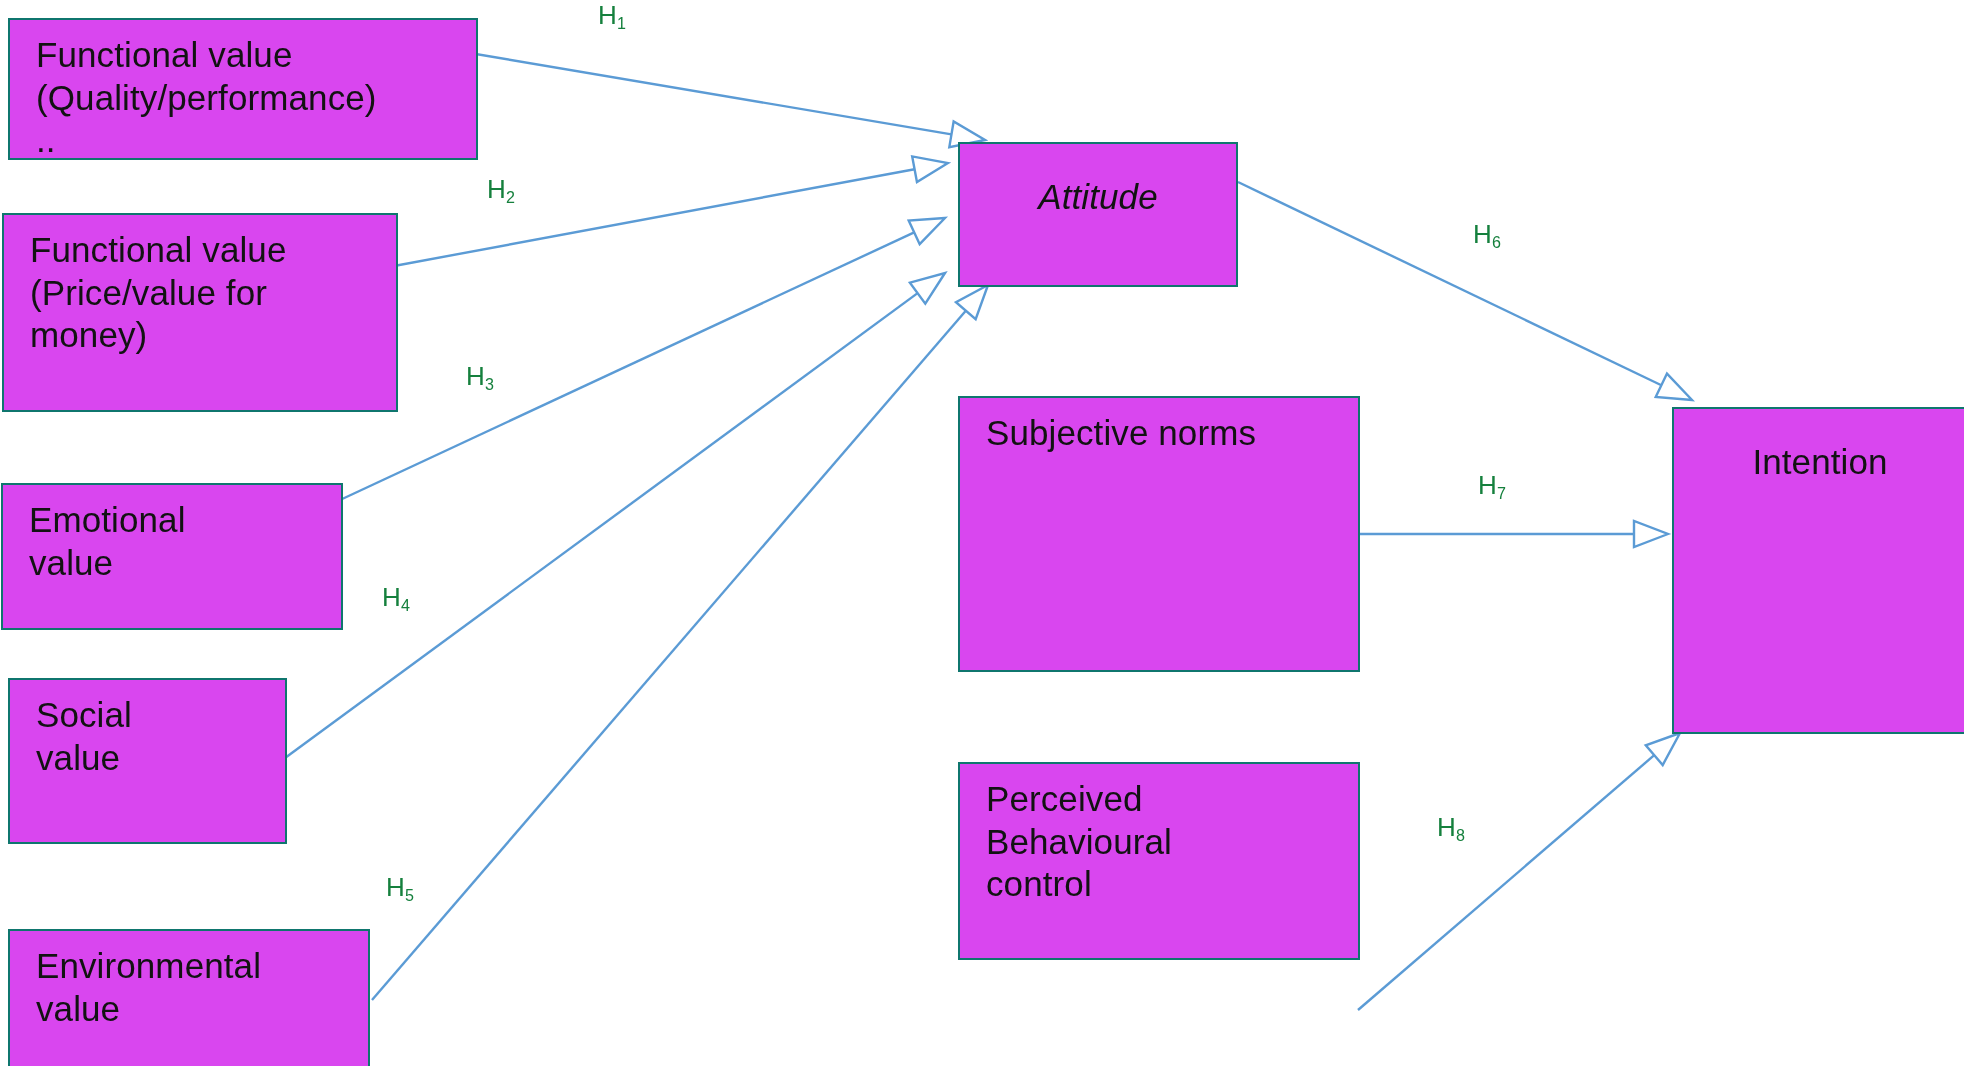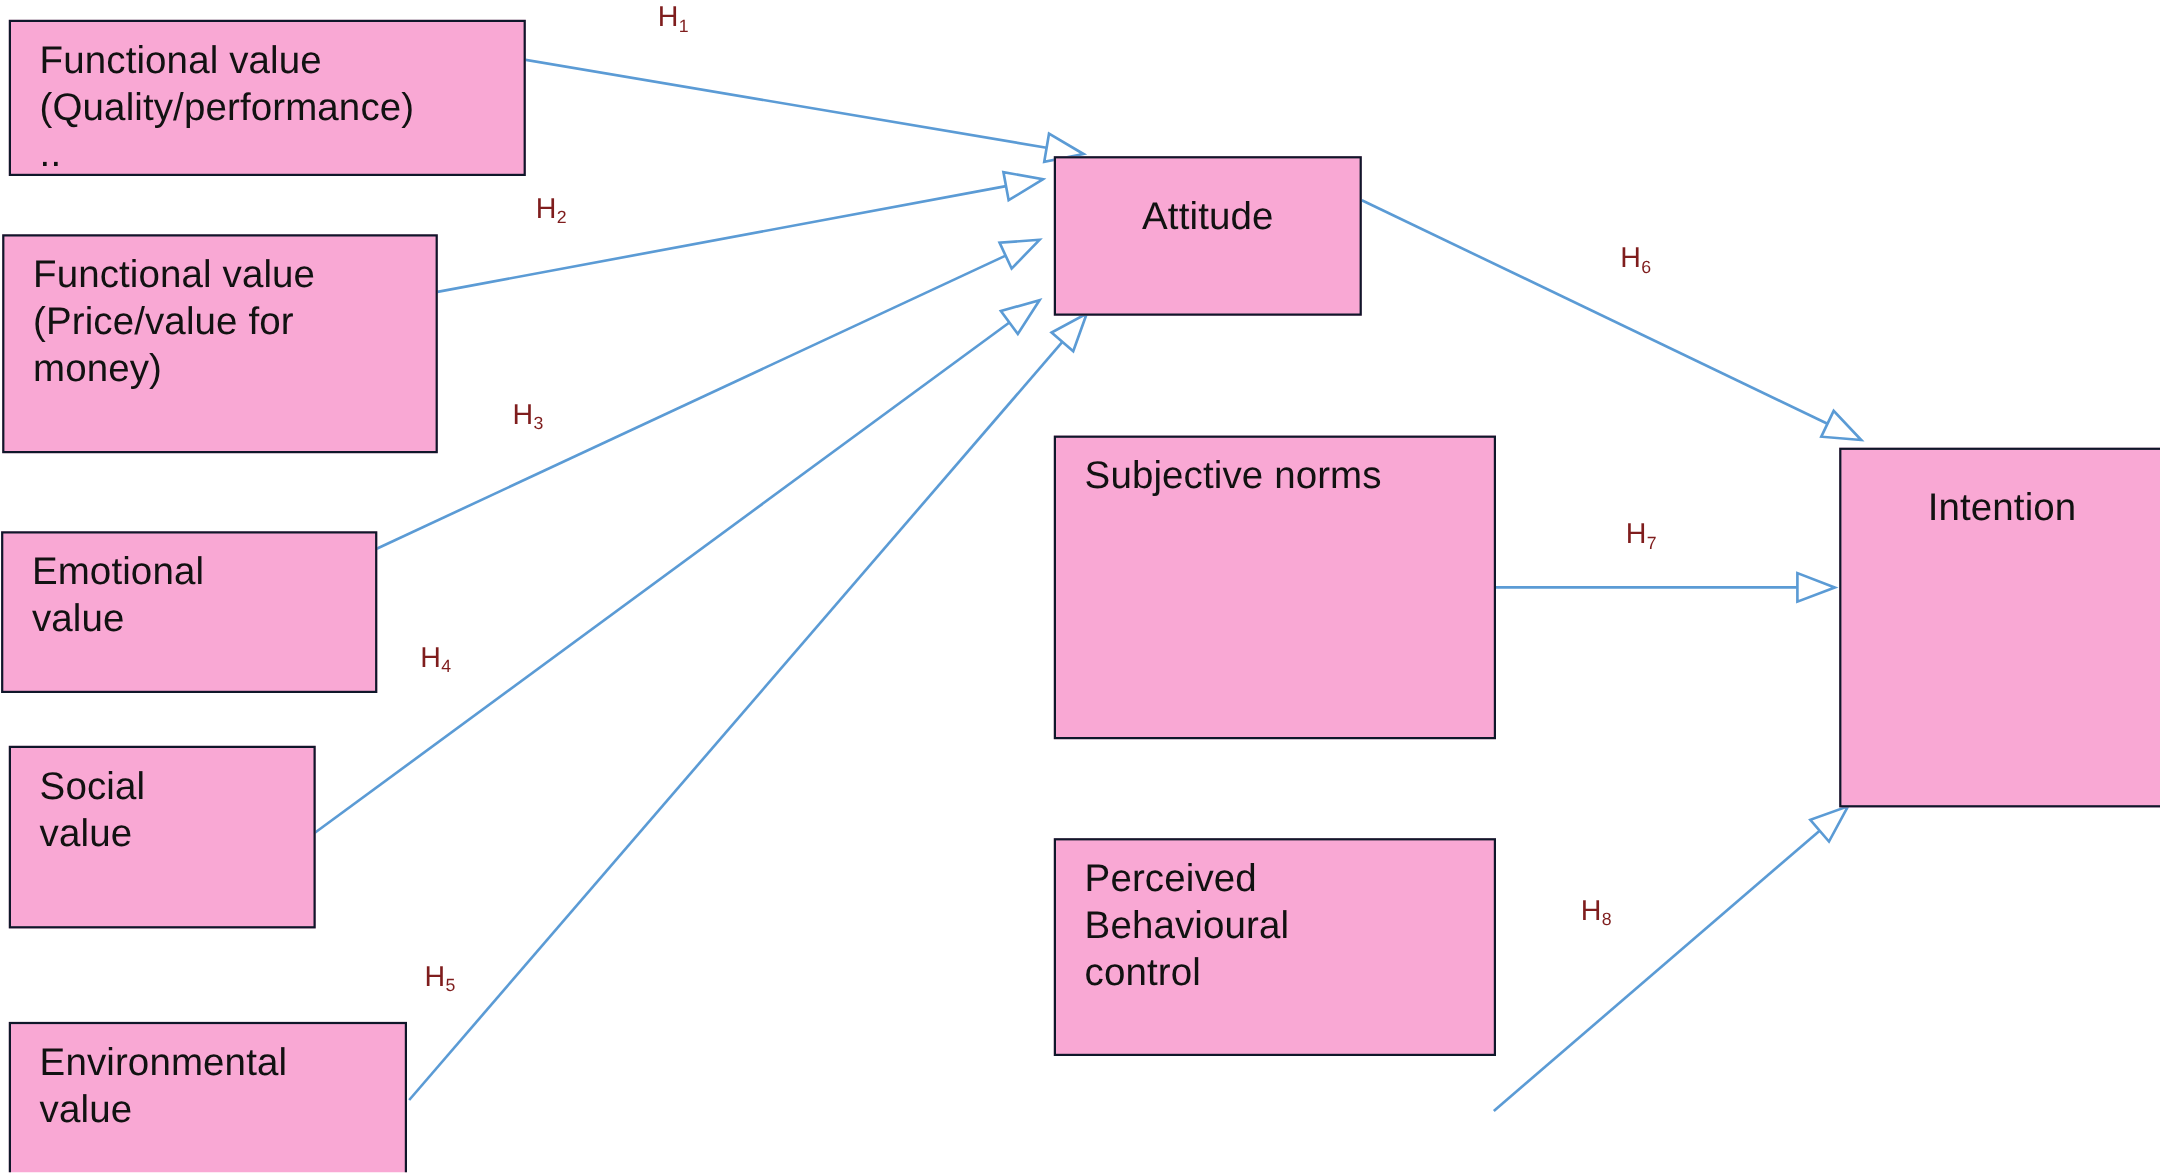--- a/index.html
+++ b/index.html
@@ -11,22 +11,22 @@
     position: relative;
     width: 1964px;
     height: 1066px;
     background: #ffffff;
     overflow: hidden;
     font-family: "Liberation Sans", sans-serif;
   }
   .node {
     position: absolute;
     box-sizing: border-box;
-    border: 2px solid #0f172a;
-    background: #f9a8d4;
+    border: 2px solid #0f766e;
+    background: #d946ef;
     z-index: 3;
   }
   .node-label {
     position: absolute;
     left: 26px;
     top: 14px;
     right: 8px;
     font-size: 35px;
     line-height: 1.22;
     color: #121212;
@@ -34,21 +34,21 @@
     letter-spacing: 0.1px;
   }
   .node-label.center {
     left: 0;
     right: 0;
     text-align: center;
   }
   .hyp {
     position: absolute;
     font-size: 26px;
-    color: #7f1d1d;
+    color: #15803d;
     z-index: 4;
     white-space: nowrap;
   }
   .hyp sub {
     font-size: 0.62em;
     vertical-align: baseline;
     position: relative;
     top: 0.30em;
     left: 0.02em;
   }
@@ -124,21 +124,21 @@
       </div>
       <div class="node" style="left: 8px; top: 678px; width: 279px; height: 166px;">
         <div class="node-label">Social
 value</div>
       </div>
       <div class="node" style="left: 8px; top: 929px; width: 362px; height: 140px;">
         <div class="node-label">Environmental
 value</div>
       </div>
       <div class="node" style="left: 958px; top: 142px; width: 280px; height: 145px;">
-        <div class="node-label center" style="top: 32px;">Attitude</div>
+        <div class="node-label center" style="top: 32px; font-style: italic;">Attitude</div>
       </div>
       <div class="node" style="left: 958px; top: 396px; width: 402px; height: 276px; padding-left: 23px;">
         <div class="node-label">Subjective norms</div>
       </div>
       <div class="node" style="left: 958px; top: 762px; width: 402px; height: 198px;">
         <div class="node-label">Perceived
 Behavioural
 control</div>
       </div>
       <div class="node" style="left: 1672px; top: 407px; width: 296px; height: 327px;">

